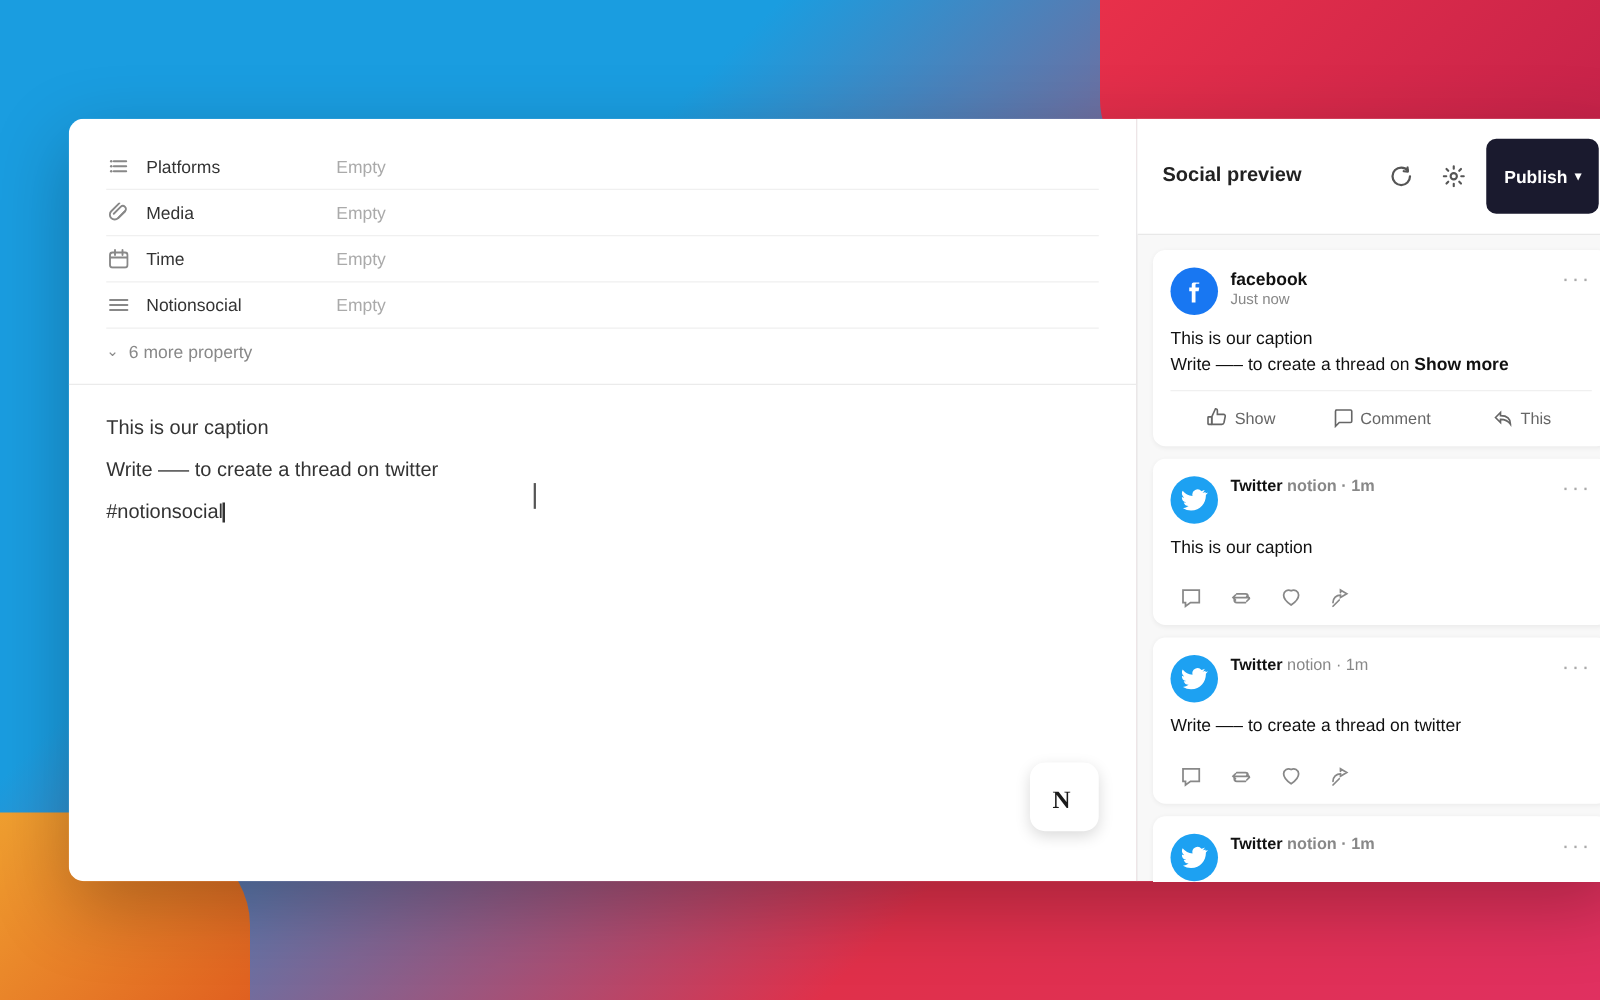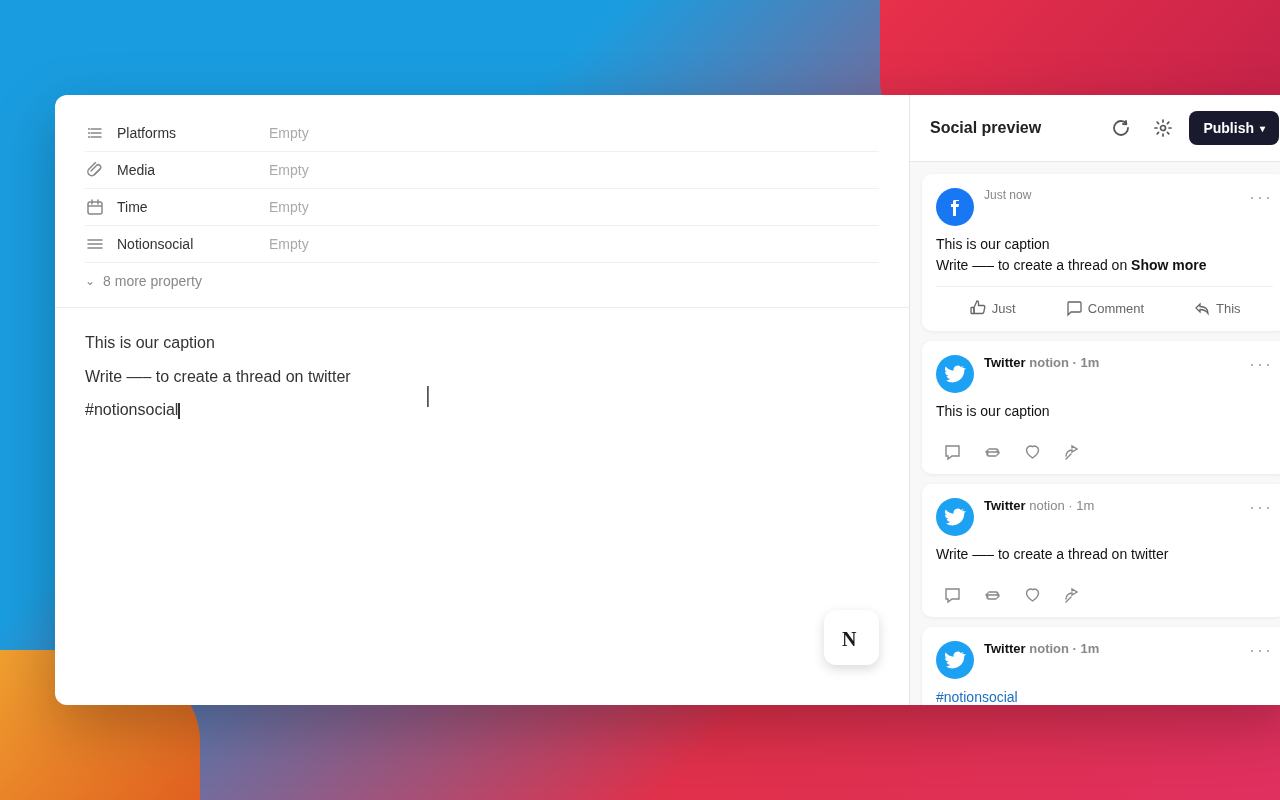--- a/index.html
+++ b/index.html
@@ -234,21 +234,21 @@
       font-size: 16px;
     }
 
     .publish-btn {
       display: flex;
       align-items: center;
       background: #1a1a2e;
       color: white;
       border: none;
       border-radius: 8px;
-      padding: 9px 14px;
+      padding: 22px 14px;
       font-size: 14px;
       font-weight: 600;
       cursor: pointer;
       gap: 6px;
     }
 
     .publish-btn .chevron {
       font-size: 10px;
     }
 
@@ -452,21 +452,21 @@
             <line x1="1" y1="8" x2="15" y2="8" stroke="#888" stroke-width="1.5" stroke-linecap="round"></line>
             <line x1="1" y1="12" x2="15" y2="12" stroke="#888" stroke-width="1.5" stroke-linecap="round"></line>
           </svg>
         </div>
         <span class="property-label">Notionsocial</span>
         <span class="property-value">Empty</span>
       </div>
 
       <div class="more-property-row">
         <span class="chevron-icon">⌄</span>
-        <span>8 more property</span>
+        <span>6 more property</span>
       </div>
     </div>
 
     <div class="divider-line"></div>
 
 
     <div class="content-area">
       <div class="content-line">This is our caption</div>
       <div class="content-line">Write —– to create a thread on twitter</div>
       <div class="content-line hashtag">
@@ -511,35 +511,36 @@
     <div class="preview-content">
 
       <div class="post-card">
         <div class="post-header">
           <div class="platform-avatar fb-avatar">
             <svg width="22" height="22" viewBox="0 0 22 22" fill="white">
               <path d="M12.5 4H10.5C9.67 4 9 4.67 9 5.5V8H7V11H9V20H12V11H14.5L15 8H12V6C12 5.45 12.45 5 13 5H15V4H12.5Z"></path>
             </svg>
           </div>
           <div class="post-meta">
+            <div class="platform-name">facebook</div>
             <div class="post-time">Just now</div>
           </div>
           <span class="post-more">···</span>
         </div>
         <div class="post-body">
           <span>This is our caption</span><br>
           <span>Write —– to create a thread on</span> <span class="show-more">Show more</span>
         </div>
         <div class="post-actions">
           <button class="action-btn">
             <svg width="18" height="18" viewBox="0 0 18 18" fill="none">
                 <path d="M5 8.5L8 2C8.8 2 9.5 2.7 9.5 3.5V6.5H14.5C15.3 6.5 16 7.2 15.8 8L14.8 13C14.6 13.8 13.9 14.5 13.1 14.5H5V8.5Z" stroke="#666" stroke-width="1.3"></path>
                 <rect x="2" y="8.5" width="3" height="6" rx="0.5" stroke="#666" stroke-width="1.3"></rect>
               </svg>
-            <span>Just</span>
+            <span>Show</span>
           </button>
           <button class="action-btn">
             <svg width="18" height="18" viewBox="0 0 18 18" fill="none">
                 <path d="M3 3h12a1 1 0 0 1 1 1v8a1 1 0 0 1-1 1H6l-3 3V4a1 1 0 0 1 1-1z" stroke="#666" stroke-width="1.3"></path>
               </svg>
             <span>Comment</span>
           </button>
           <button class="action-btn">
             <svg width="18" height="18" viewBox="0 0 18 18" fill="none">
                 <path d="M3 9l4-4v2.5c5 0 8 2 8 7-2-3-4-4-8-4V13L3 9z" stroke="#666" stroke-width="1.3"></path>

